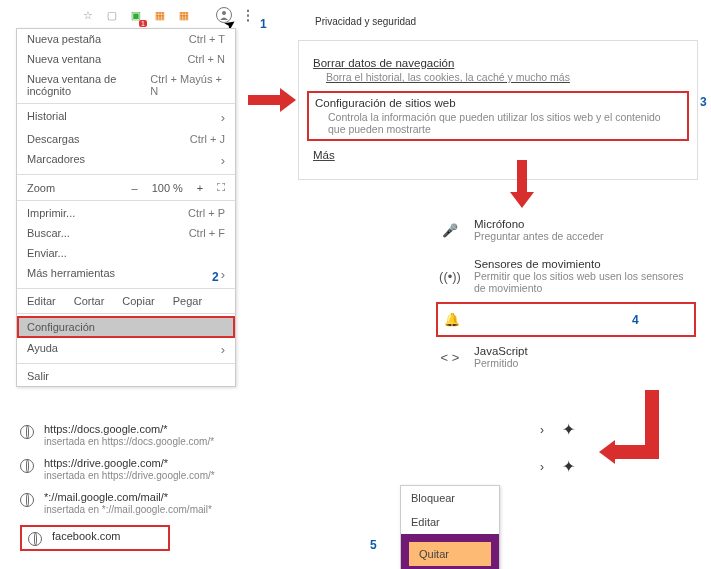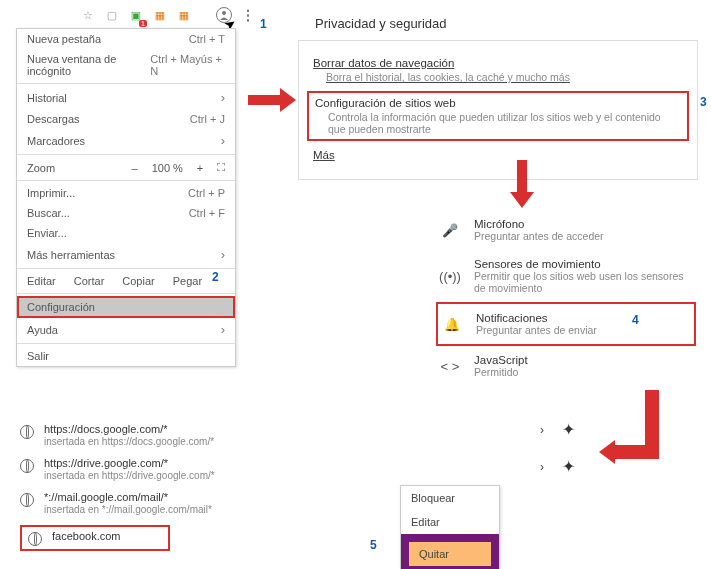--- a/index.html
+++ b/index.html
@@ -4,21 +4,21 @@
 <style>
   * { box-sizing: border-box; margin: 0; padding: 0; font-family: Arial, sans-serif; }
   body { background: #fff; width: 711px; height: 569px; position: relative; font-size: 11px; color: #444; }
   
   
   .toolbar { position: absolute; top: 7px; left: 80px; display: flex; align-items: center; gap: 8px; }
   .tb-icon { width: 16px; height: 16px; display: flex; align-items: center; justify-content: center; font-size: 11px; }
   
   
   .chrome-menu { position: absolute; top: 28px; left: 16px; width: 220px; border: 1px solid #ccc; background: #fff; box-shadow: 1px 1px 3px rgba(0,0,0,0.15); }
-  .menu-row { display: flex; justify-content: space-between; align-items: center; padding: 4px 10px; font-size: 11px; color: #555; cursor: pointer; }
+  .menu-row { display: flex; justify-content: space-between; align-items: flex-start; padding: 4px 10px; font-size: 11px; color: #555; cursor: pointer; }
   .shortcut { color: #777; font-size: 11px; }
   .divider { border-top: 1px solid #ddd; margin: 2px 0; }
   .menu-row.highlighted { background: #c8c8c8; border: 2px solid #d82e2e; padding: 3px 8px; }
   .submenu-arrow::after { content: "›"; color: #777; font-size: 13px; }
   
   
   .zoom-row { display: flex; align-items: center; padding: 4px 10px; font-size: 11px; color: #555; }
   .zoom-ctrl { margin-left: auto; display: flex; align-items: center; gap: 14px; color: #555; }
   
   
@@ -26,21 +26,21 @@
   
   
   .num-label { position: absolute; color: #0f5aa8; font-weight: bold; font-size: 12px; }
   .arrow-body { background: #d82e2e; height: 10px; position: absolute; }
   .arrow-head-r { width: 0; height: 0; border-top: 12px solid transparent; border-bottom: 12px solid transparent; border-left: 16px solid #d82e2e; position: absolute; }
   .arrow-head-d { width: 0; height: 0; border-left: 12px solid transparent; border-right: 12px solid transparent; border-top: 16px solid #d82e2e; position: absolute; }
   .arrow-head-l { width: 0; height: 0; border-top: 12px solid transparent; border-bottom: 12px solid transparent; border-right: 16px solid #d82e2e; position: absolute; }
   .arrow-cursor { position: absolute; font-size: 14px; color: #000; }
   
   
-  .privacy-title { position: absolute; top: 16px; left: 315px; font-size: 13px; color: #333; }
+  .privacy-title { position: absolute; top: 16px; left: 315px; font-size: 10px; color: #333; }
   .card { position: absolute; left: 298px; width: 400px; border: 1px solid #ddd; background: #fff; }
   .card-inner { padding: 10px 14px; }
   .card-item { padding: 6px 0; text-decoration: underline; }
   .card-item-title { color: #333; font-size: 11.5px; margin-bottom: 2px; }
   .card-item-sub { color: #888; font-size: 10.5px; padding-left: 13px; }
   .red-box { border: 2px solid #d82e2e; margin: 2px -6px; padding: 4px 6px; }
   
   
   .settings-list { position: absolute; left: 436px; top: 210px; width: 260px; }
   .settings-row { display: flex; align-items: center; padding: 8px 4px; gap: 14px; }
@@ -88,20 +88,24 @@
 
 <div class="arrow-cursor" style="top:16px;left:224px;transform:rotate(-35deg)">➤</div>
 <div class="num-label" style="top:17px;left:260px">1</div>
 
 <div class="chrome-menu">
   <div class="menu-row">
       <span>Nueva pestaña</span>
       <span class="shortcut">Ctrl + T</span>
     </div>
   <div class="menu-row">
+      <span>Nueva ventana</span>
+      <span class="shortcut">Ctrl + N</span>
+    </div>
+  <div class="menu-row">
       <span>Nueva ventana de incógnito</span>
       <span class="shortcut">Ctrl + Mayús + N</span>
     </div>
   <div class="divider"></div>
   <div class="menu-row">
       <span>Historial</span>
       <span class="submenu-arrow"></span>
     </div>
   <div class="menu-row">
       <span>Descargas</span>
@@ -198,24 +202,20 @@
   </div>
   <div class="settings-row">
     <div class="settings-icon">((•))</div>
     <div class="settings-text">
         <div class="t">Sensores de movimiento</div>
         <div class="s">Permitir que los sitios web usen los sensores de movimiento</div>
       </div>
   </div>
   <div class="settings-row boxed">
     <div class="settings-icon">🔔</div>
-    <div class="settings-text">
-        <div class="t">Notificaciones</div>
-        <div class="s">Preguntar antes de enviar</div>
-      </div>
   </div>
   <div class="settings-row">
     <div class="settings-icon">&lt;&nbsp;&gt;</div>
     <div class="settings-text">
         <div class="t">JavaScript</div>
         <div class="s">Permitido</div>
       </div>
   </div>
 </div>
 <div class="num-label" style="top:313px;left:632px">4</div>

